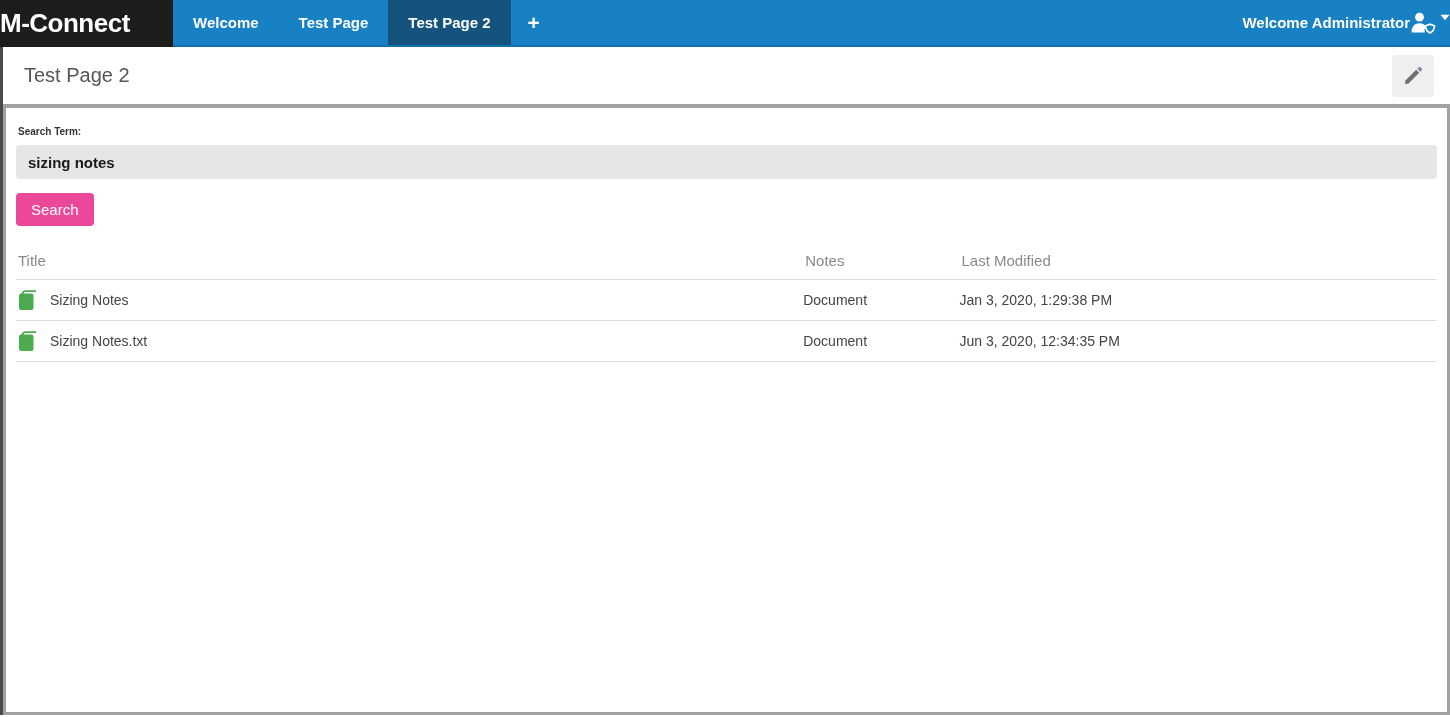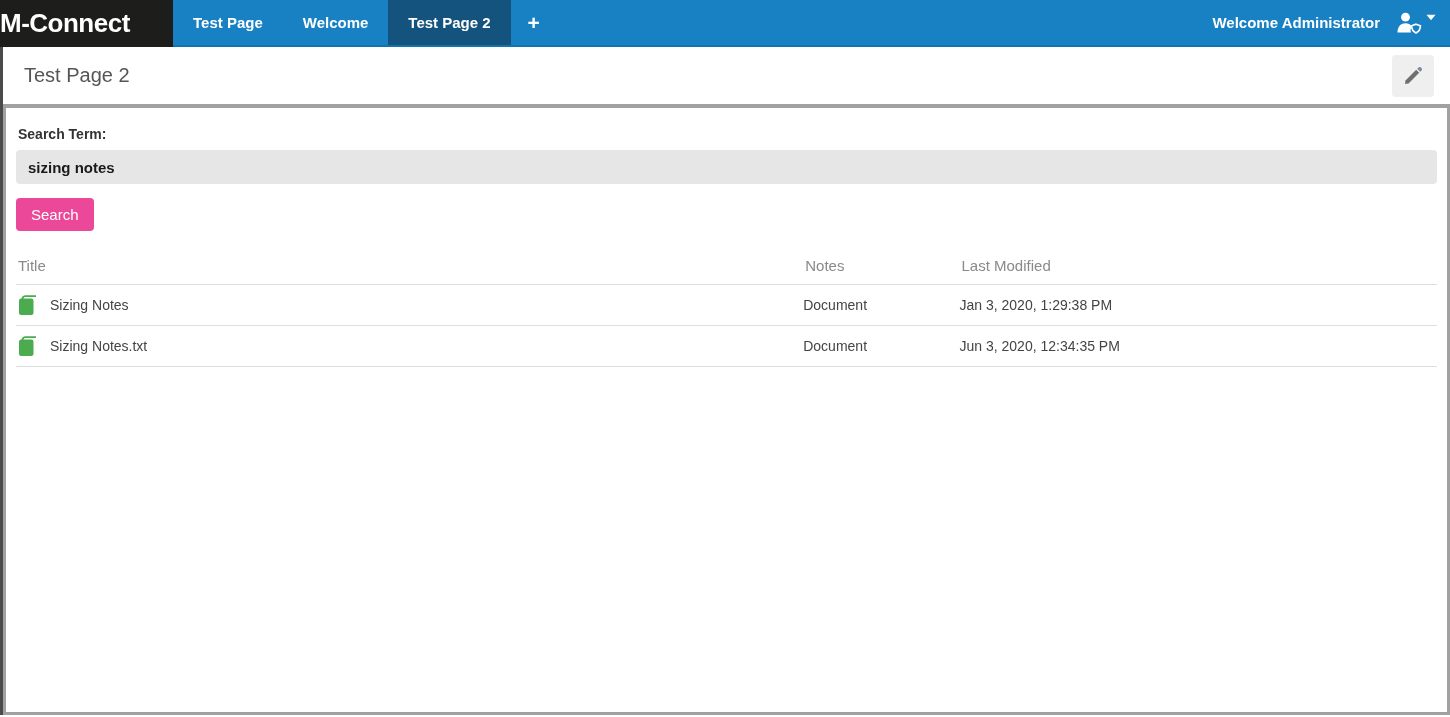--- a/index.html
+++ b/index.html
@@ -45,22 +45,20 @@
     font-weight: 700;
     cursor: pointer;
   }
   .nav-spacer { flex: 1; }
   .nav-user {
     display: flex;
     align-items: center;
     color: #ffffff;
     font-size: 15px;
     font-weight: 600;
-    gap: 16px;
-    padding-right: 14px;
   }
   .user-icon-wrap { display: flex; align-items: flex-start; gap: 3px; cursor: pointer; }
 
   
   .below-nav {
     height: 668px;
     border-left: 3px solid #4b4b4b;
     display: flex;
     flex-direction: column;
   }
@@ -85,21 +83,21 @@
 
   
   .content-frame {
     flex: 1;
     border: 3px solid #a1a1a1;
     border-top-width: 4px;
     background: #ffffff;
     padding: 12px 10px 0 10px;
     overflow: hidden;
   }
-  .search-label { font-size: 14px; font-weight: 700; color: #333333; margin: 6px 0 8px 2px; }
+  .search-label { font-size: 10px; font-weight: 700; color: #333333; margin: 6px 0 8px 2px; }
   .search-input {
     width: 100%;
     height: 34px;
     background: #e6e6e6;
     border: none;
     border-radius: 4px;
     padding: 0 12px;
     font-family: "Liberation Sans", sans-serif;
     font-size: 15px;
     font-weight: 700;
@@ -138,22 +136,22 @@
   }
   .title-cell { display: flex; align-items: center; gap: 13px; padding-left: 2px; }
   .doc-icon { flex: 0 0 auto; display: inline-flex; }
 </style>
 </head>
 <body>
 
 <div class="navbar">
   <div class="brand">M-Connect</div>
   <div class="nav-tabs" id="nav-tabs">
+      <div class="nav-tab">Welcome</div>
       <div class="nav-tab">Test Page</div>
-      <div class="nav-tab">Welcome</div>
       <div class="nav-tab active">Test Page 2</div>
     </div>
   <div class="nav-add">
     <span>+</span>
   </div>
   <div class="nav-spacer"></div>
   <div class="nav-user">
     <span>Welcome Administrator</span>
     <span class="user-icon-wrap">
       <span style="display:inline-flex;">

